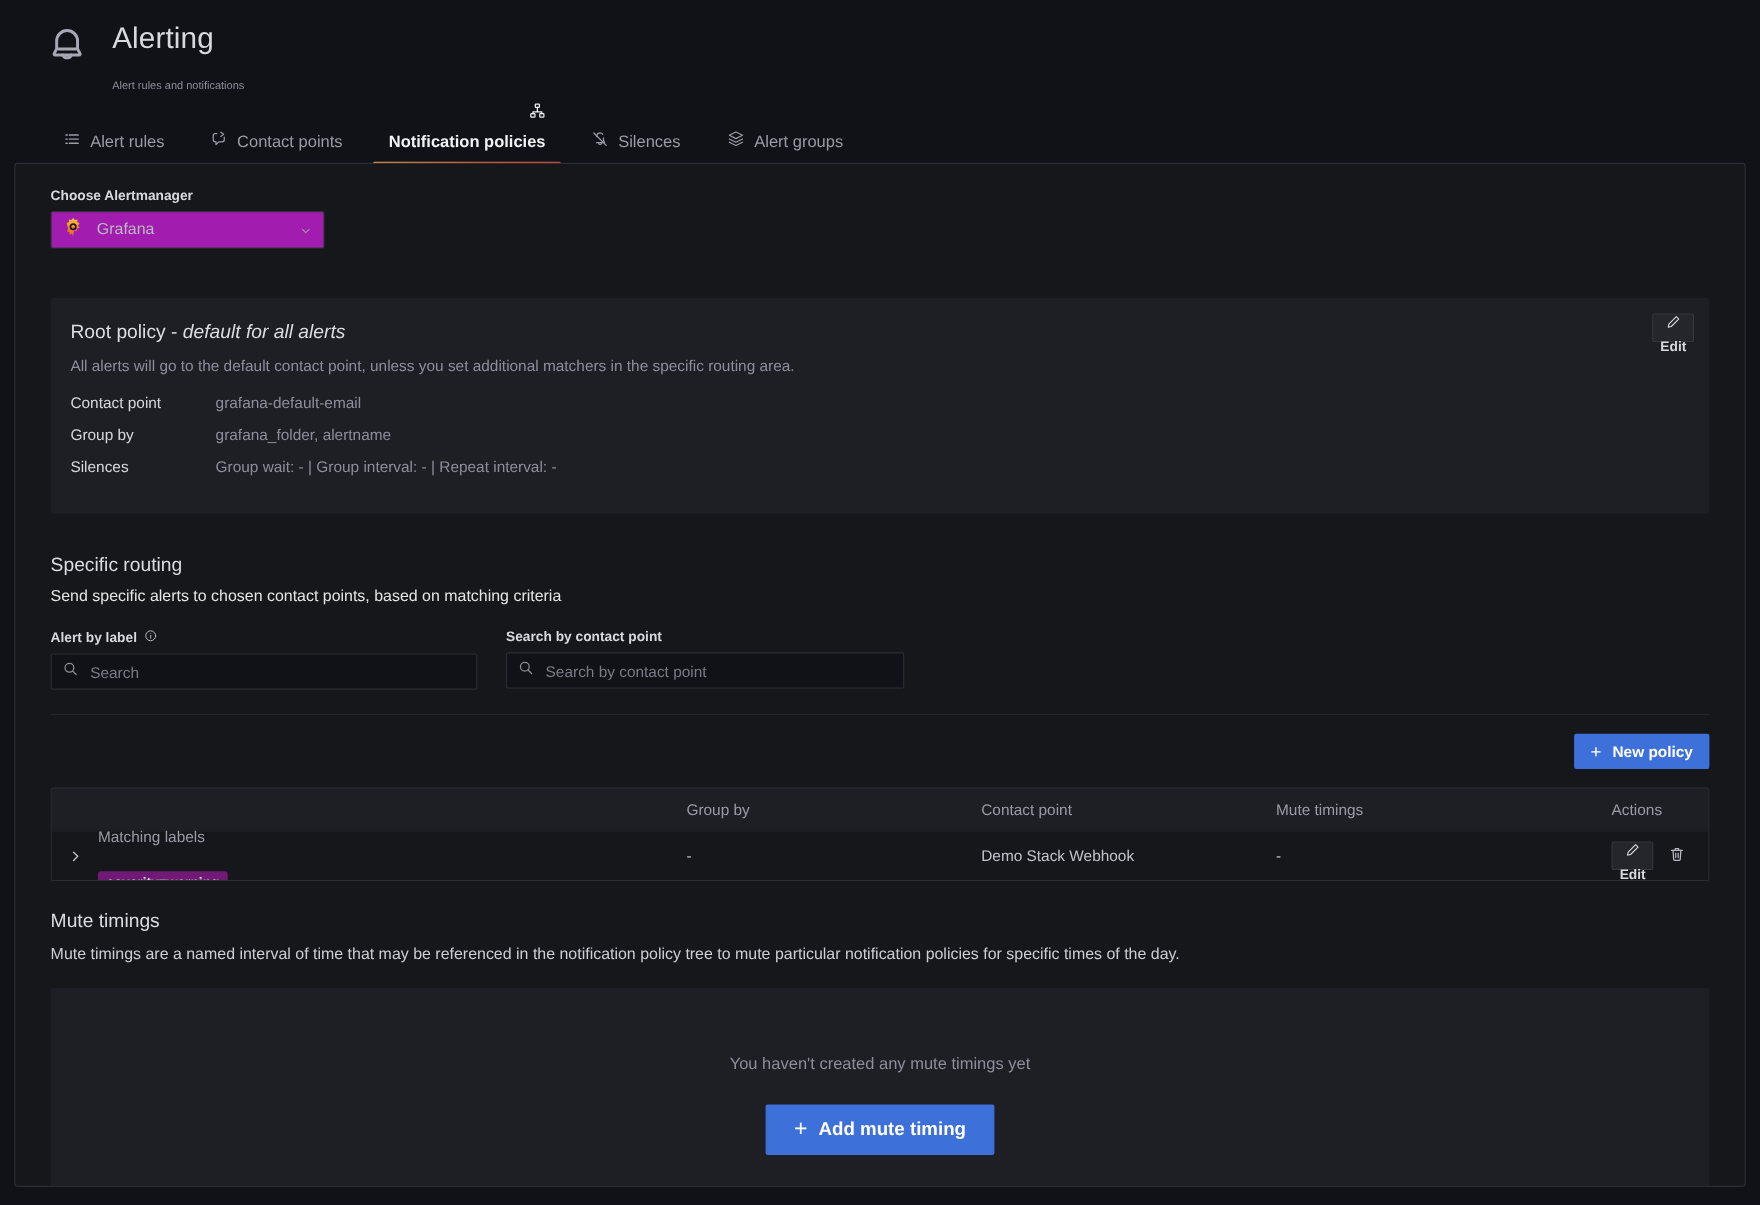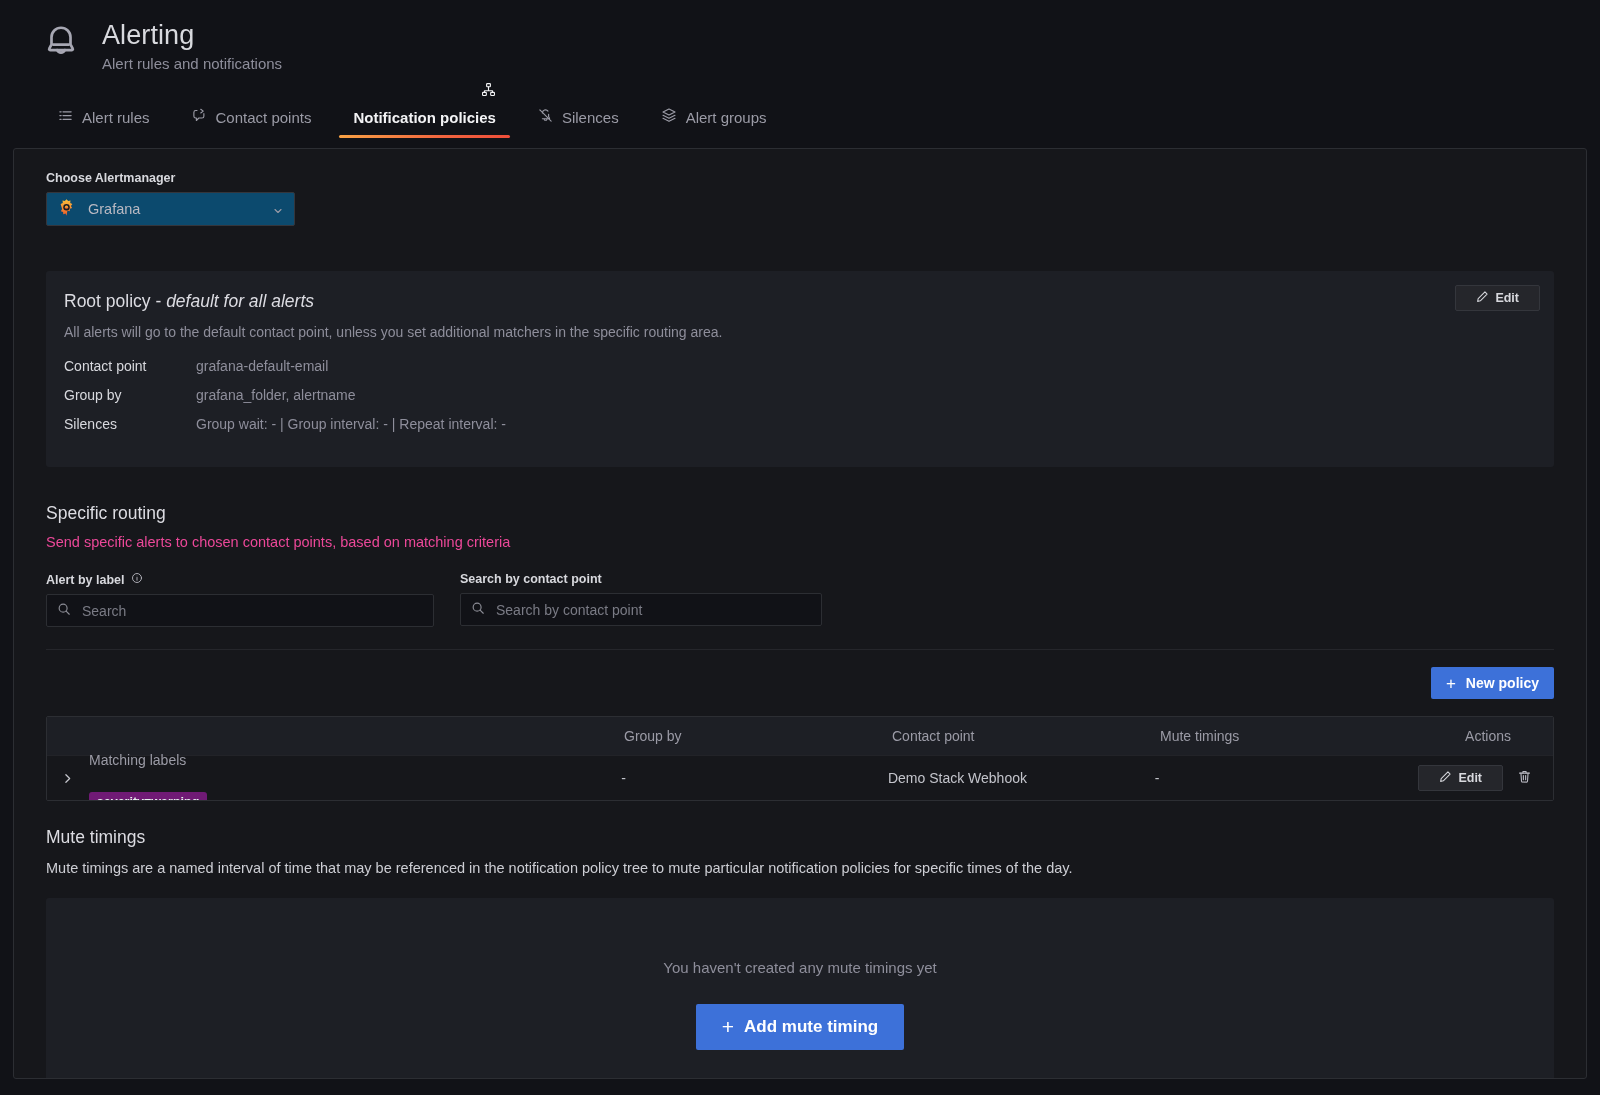--- a/index.html
+++ b/index.html
@@ -11,21 +11,21 @@
     color: #ccccdc;
     overflow: hidden;
   }
   .page { width: 1600px; height: 1095px; position: relative; background: #111217; }
 
   
   .header { display: flex; align-items: flex-start; padding: 18px 0 0 38px; }
   .bell-wrap { width: 46px; height: 48px; margin-right: 18px; display:flex; align-items:center; justify-content:center; }
   .title-block { padding-top: 2px; }
   .page-title { font-size: 27px; font-weight: 400; color: #d8d9de; letter-spacing: .1px; line-height: 1.15; }
-  .page-subtitle { font-size: 15px; color: #8e8e9b; margin-top: 4px; }
+  .page-subtitle { font-size: 10px; color: #8e8e9b; margin-top: 22px; }
 
   
   .tabs { display: flex; align-items: flex-end; padding-left: 44px; margin-top: 24px; height: 42px; }
   .tab { display: flex; align-items: flex-end; gap: 9px; padding: 0 14px 12px 14px; margin-right: 14px;
          font-size: 15px; color: #9b9ba6; cursor: pointer; position: relative; white-space: nowrap; }
   .tab.active { color: #f3f3f5; font-weight: bold; flex-direction: column; }
   .tab.active:after {
     content: ""; position: absolute; left: 0; right: 0; bottom: 0; height: 3px;
     background: linear-gradient(90deg, #f8a245 0%, #f2653f 60%, #ef4e3a 100%);
     border-radius: 2px;
@@ -35,21 +35,21 @@
   
   .panel {
     position: absolute; left: 13px; top: 148px; width: 1574px; height: 931px;
     background: #16171b; border: 1px solid #2c2e33; border-radius: 3px;
     overflow: hidden;
   }
   .inner { padding: 22px 32px 0 32px; }
 
   .field-label { font-size: 12.5px; font-weight: bold; color: #d8d9de; margin-bottom: 7px; }
   .am-select {
-    width: 249px; height: 34px; background: #0c4a6e; border: 1px solid #34363c; border-radius: 2px;
+    width: 249px; height: 34px; background: #a21caf; border: 1px solid #34363c; border-radius: 2px;
     display: flex; align-items: center; padding: 0 10px; cursor: pointer;
   }
   .am-select .am-name { font-size: 14.5px; color: #b9b9c2; margin-left: 12px; flex: 1; }
   .chev { width: 12px; height: 12px; }
 
   
   .root-card {
     margin-top: 45px; background: #1d1f25; border-radius: 3px; padding: 20px 24px 26px 18px;
     position: relative; min-height: 196px;
   }
@@ -57,27 +57,27 @@
   .root-title i { font-style: italic; color: #dcdce2; }
   .root-desc { font-size: 14px; color: #8e8e9b; margin-top: 12px; }
   .kv { margin-top: 18px; }
   .kv-row { display: flex; margin-bottom: 13px; font-size: 14px; }
   .kv-row:last-child { margin-bottom: 0; }
   .kv-k { width: 132px; color: #d8d9de; }
   .kv-v { color: #8e8e9b; }
   .edit-btn {
     position: absolute; top: 14px; right: 14px;
     background: #25262b; border: 1px solid #34363c; border-radius: 2px;
-    height: 26px; padding: 0 20px; display: flex; align-items: center; gap: 6px;
-    font-size: 12.5px; font-weight: bold; color: #d8d9de; cursor: pointer;
+    height: 26px; padding: 0 6px; display: flex; align-items: center; gap: 6px;
+    font-size: 12.5px; font-weight: bold; color: #d8d9de; cursor: pointer; flex-direction: column;
   }
 
   
   .section-title { font-size: 17.5px; color: #dcdce2; margin-top: 36px; }
-  .section-desc { font-size: 14.5px; color: #ec4899; margin-top: 10px; }
+  .section-desc { font-size: 14.5px; color: #e5e5e5; margin-top: 10px; }
 
   .search-row { display: flex; gap: 0; margin-top: 22px; }
   .search-group { width: 388px; }
   .search-group.second { margin-left: 26px; width: 362px; }
   .sg-label { font-size: 12.5px; font-weight: bold; color: #d8d9de; display: flex; align-items: center; gap: 6px; margin-bottom: 7px; }
   .search-box {
     height: 33px; background: #111217; border: 1px solid #2c2e33; border-radius: 2px;
     display: flex; align-items: center; padding: 0 10px; gap: 9px;
   }
   .search-box input {

